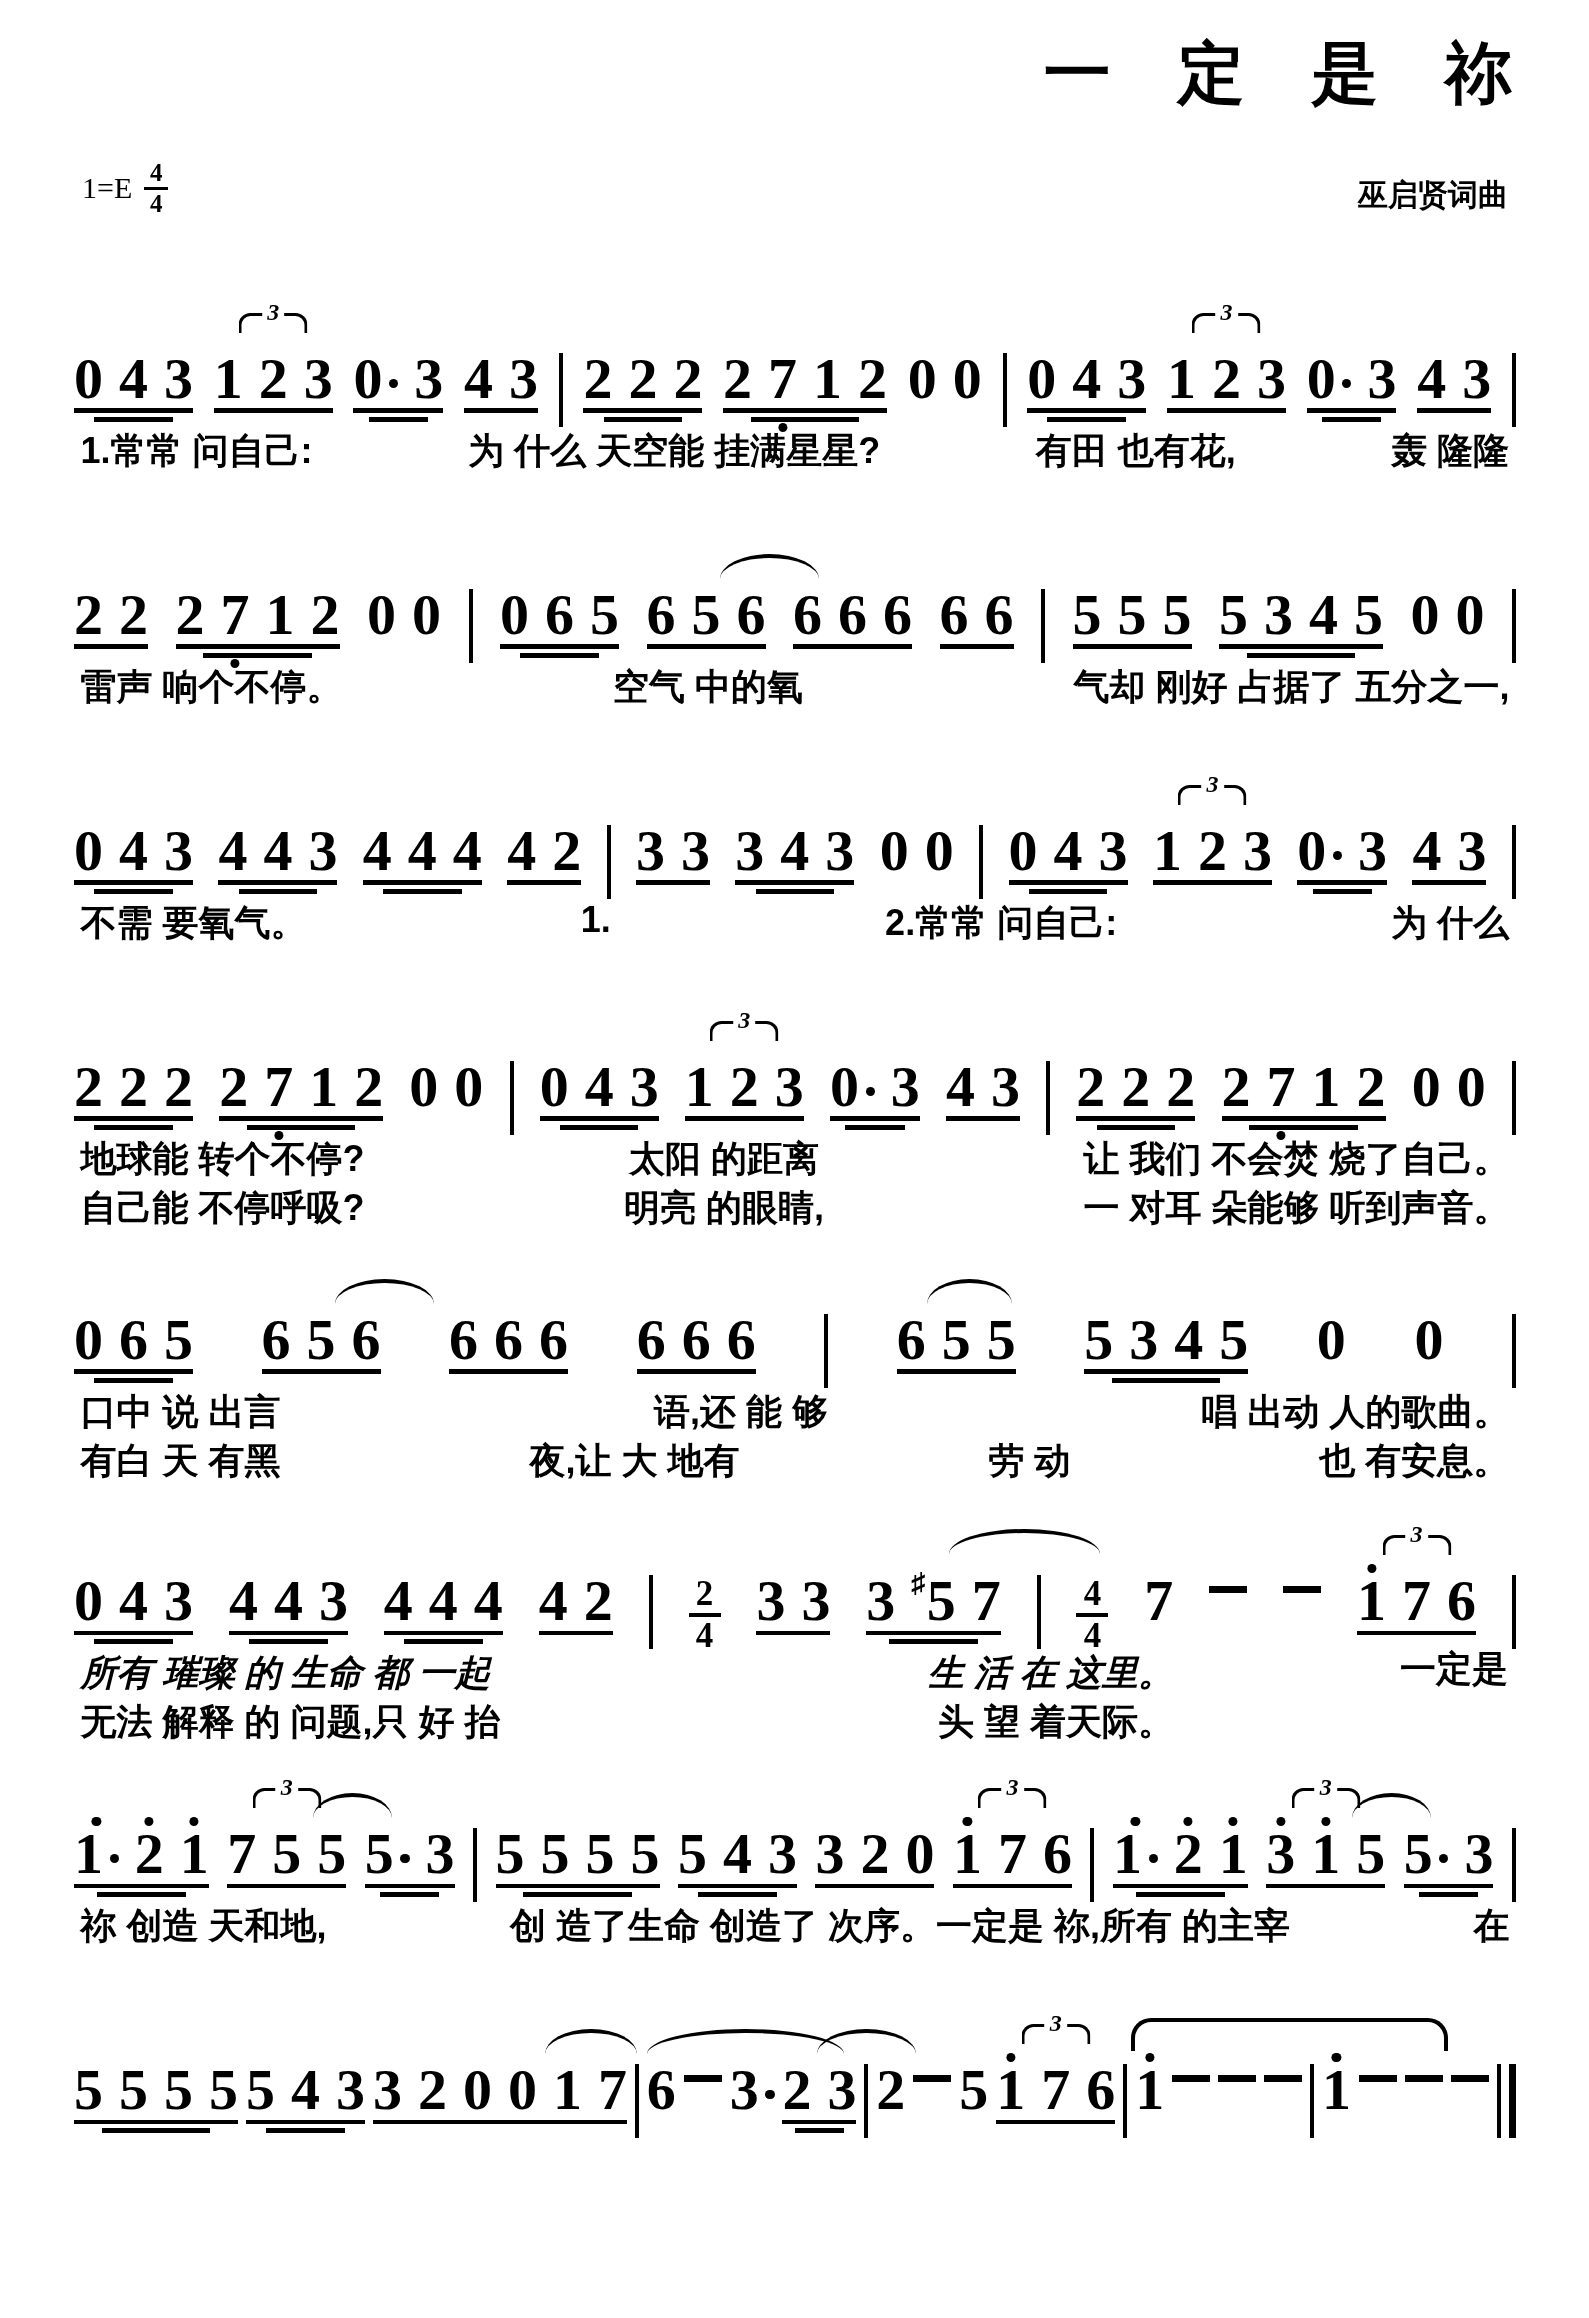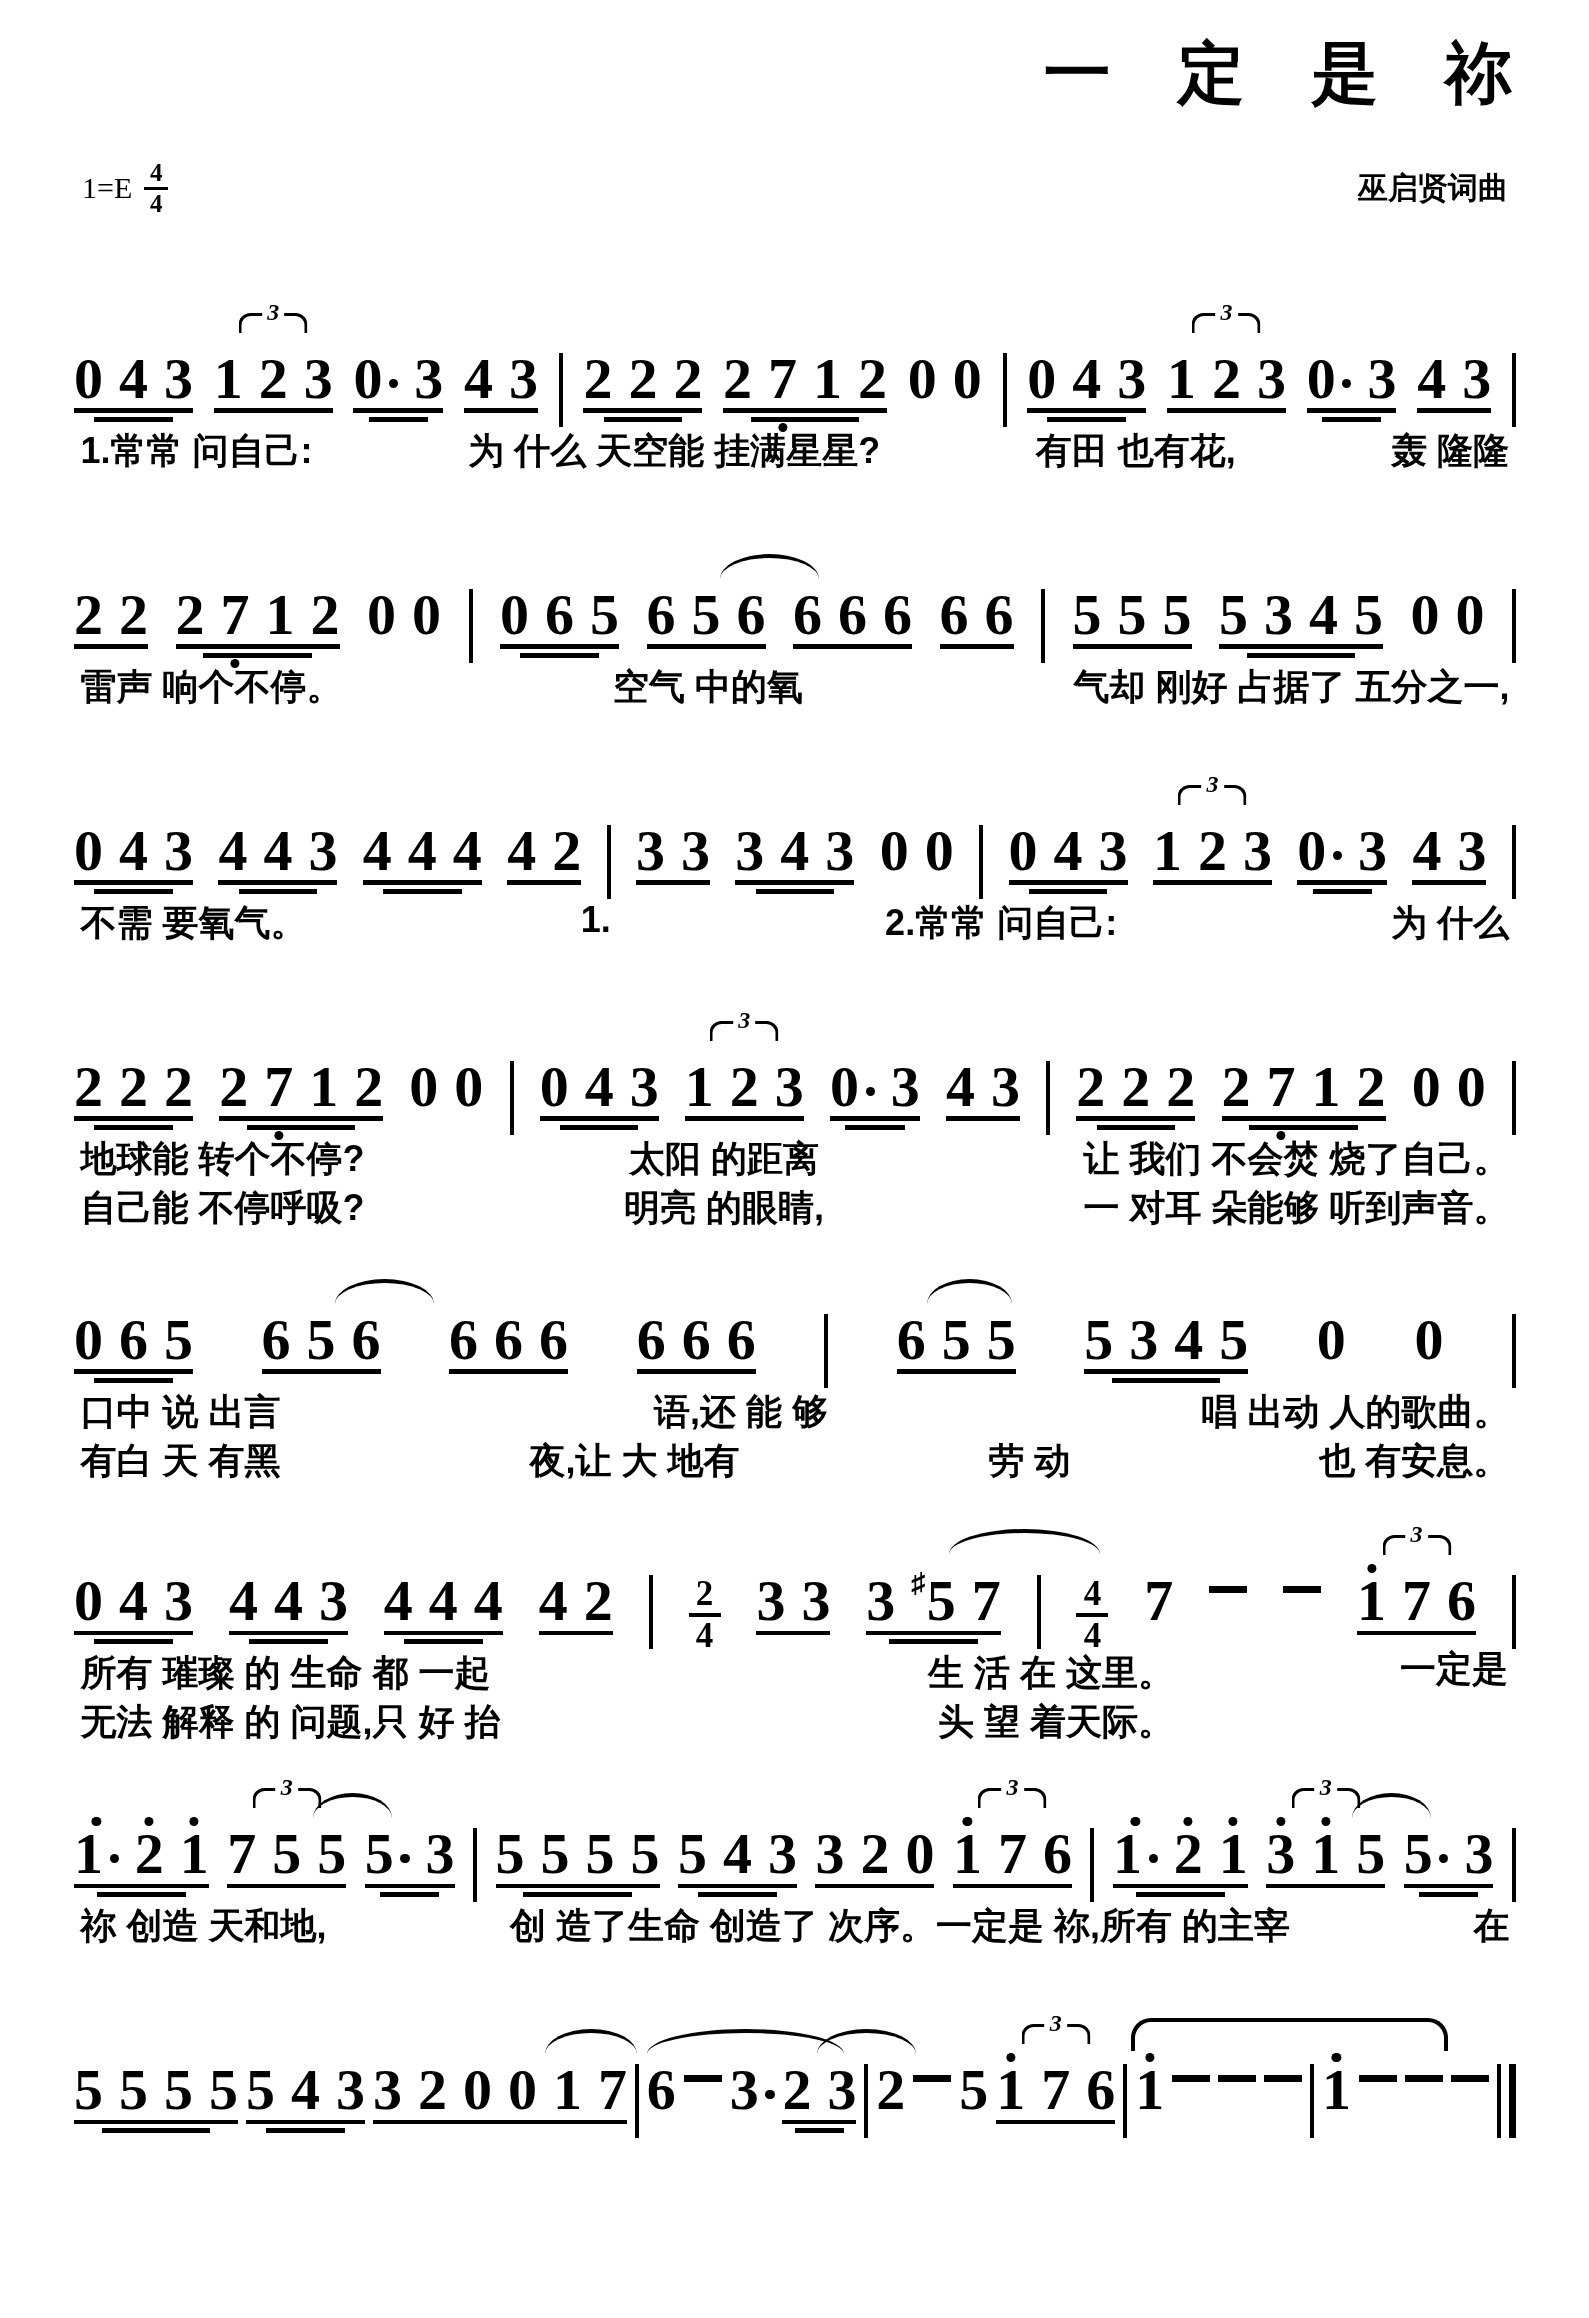--- a/index.html
+++ b/index.html
@@ -2,21 +2,21 @@
 <html style="font-size:10.5px"><head>
 <meta charset="utf-8">
 <style>
   html,body{margin:0;padding:0;background:#ffffff;}
   body{width:1590px;height:2319px;overflow:hidden;color:#000;}
   .page{padding:0 74px;}
 
   
   .title{margin-top:28px;text-align:right;font:bold 67px "Liberation Serif","DejaVu Serif",serif;
          word-spacing:42px;letter-spacing:4px;}
-  .meta-row{display:flex;justify-content:space-between;align-items:center;margin-top:42px;padding:0 8px;}
+  .meta-row{display:flex;justify-content:space-between;align-items:flex-end;margin-top:42px;padding:0 8px;}
   .key-sig{display:inline-flex;align-items:center;font:30px "Liberation Serif","DejaVu Serif",serif;}
   .frac{display:inline-flex;flex-direction:column;align-items:center;margin-left:12px;}
   .frac .fr-n{font:bold 25px "Liberation Serif",serif;line-height:.95;}
   .frac-line{width:24px;height:3.3px;background:#000;margin:2px 0;}
   .composer{font:600 30px "Liberation Sans","DejaVu Sans",sans-serif;}
 
   
   #score{margin-top:84px;}
   .system{margin-bottom:60px;position:relative;}
   .system.two{margin-bottom:28px;}
@@ -1196,21 +1196,21 @@
                   <span class="digit">6</span>
                 </span>
               </div>
               <div class="ng-lines">
                 <div class="l1"></div>
               </div>
             </div>
           </div>
           <div class="bar"></div>
         </div>
-        <div class="lyrics-row" style="padding-right: 342px;">
+        <div class="lyrics-row" style="padding-right: 342px; font-style: italic;">
           <span class="seg">所有 璀璨 的 生命 都 一起</span>
           <span class="seg">生 活 在 这里。</span>
         </div>
         <div class="lyrics-row" style="padding-right: 342px; justify-content: space-between;">
           <span class="seg">无法 解释 的 问题,只 好 抬</span>
           <span class="seg">头 望 着天际。</span>
         </div>
         <span class="float-right">一定是</span>
       </div>
       <div class="system">

